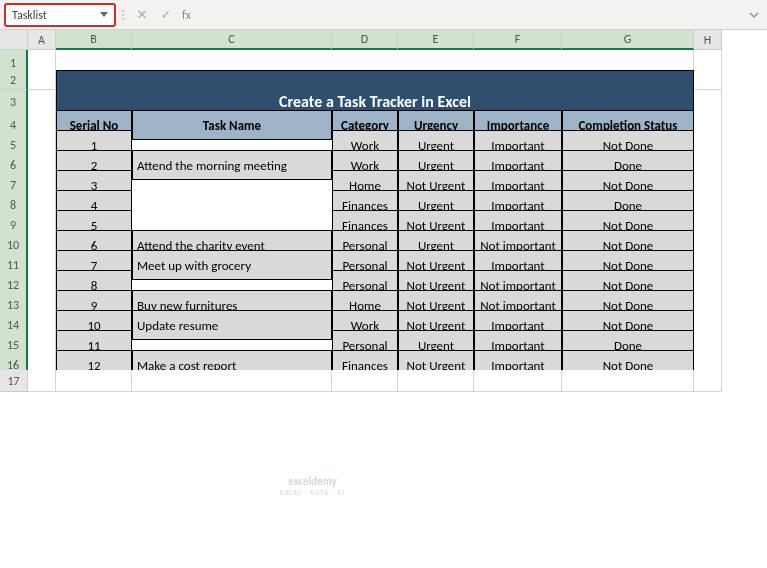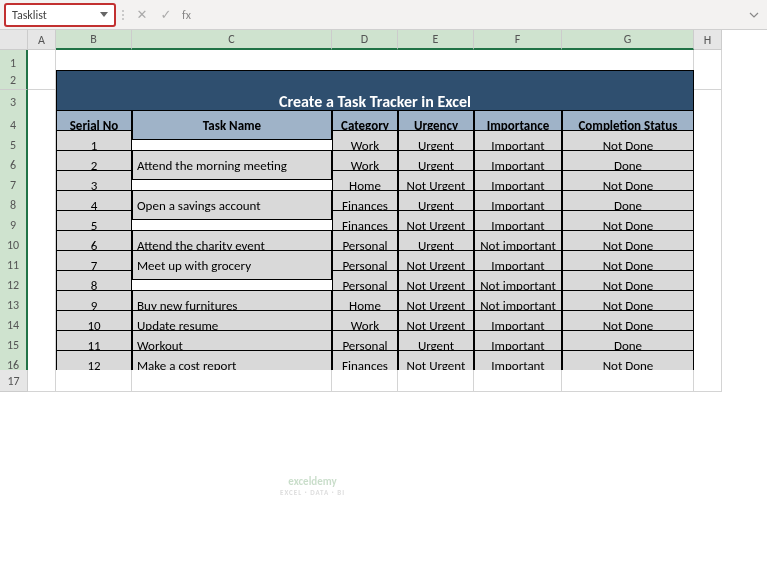--- a/index.html
+++ b/index.html
@@ -224,21 +224,20 @@
     <div class="cell" style="grid-column:2;grid-row:8;height:30px"></div>
     <div class="data-cell center" style="grid-column:3;grid-row:8;height:30px">3</div>
     <div class="data-cell center" style="grid-column:5;grid-row:8;height:30px">Home</div>
     <div class="data-cell center" style="grid-column:6;grid-row:8;height:30px">Not Urgent</div>
     <div class="data-cell center" style="grid-column:7;grid-row:8;height:30px">Important</div>
     <div class="data-cell center" style="grid-column:8;grid-row:8;height:30px">Not Done</div>
     <div class="cell" style="grid-column:9;grid-row:8;height:30px"></div>
     <div class="rowhdr sel" style="height:30px;grid-row:9">8</div>
     <div class="cell" style="grid-column:2;grid-row:9;height:30px"></div>
     <div class="data-cell center" style="grid-column:3;grid-row:9;height:30px">4</div>
-    <div class="data-cell" style="grid-column:4;grid-row:9;height:30px">Open a savings account</div>
     <div class="data-cell center" style="grid-column:5;grid-row:9;height:30px">Finances</div>
     <div class="data-cell center" style="grid-column:6;grid-row:9;height:30px">Urgent</div>
     <div class="data-cell center" style="grid-column:7;grid-row:9;height:30px">Important</div>
     <div class="data-cell center" style="grid-column:8;grid-row:9;height:30px">Done</div>
     <div class="cell" style="grid-column:9;grid-row:9;height:30px"></div>
     <div class="rowhdr sel" style="height:30px;grid-row:10">9</div>
     <div class="cell" style="grid-column:2;grid-row:10;height:30px"></div>
     <div class="data-cell center" style="grid-column:3;grid-row:10;height:30px">5</div>
     <div class="data-cell center" style="grid-column:5;grid-row:10;height:30px">Finances</div>
     <div class="data-cell center" style="grid-column:6;grid-row:10;height:30px">Not Urgent</div>
@@ -285,21 +284,20 @@
     <div class="data-cell center" style="grid-column:3;grid-row:15;height:30px">10</div>
     <div class="data-cell" style="grid-column:4;grid-row:15;height:30px">Update resume</div>
     <div class="data-cell center" style="grid-column:5;grid-row:15;height:30px">Work</div>
     <div class="data-cell center" style="grid-column:6;grid-row:15;height:30px">Not Urgent</div>
     <div class="data-cell center" style="grid-column:7;grid-row:15;height:30px">Important</div>
     <div class="data-cell center" style="grid-column:8;grid-row:15;height:30px">Not Done</div>
     <div class="cell" style="grid-column:9;grid-row:15;height:30px"></div>
     <div class="rowhdr sel" style="height:30px;grid-row:16">15</div>
     <div class="cell" style="grid-column:2;grid-row:16;height:30px"></div>
     <div class="data-cell center" style="grid-column:3;grid-row:16;height:30px">11</div>
-    <div class="data-cell" style="grid-column:4;grid-row:16;height:30px">Workout</div>
     <div class="data-cell center" style="grid-column:5;grid-row:16;height:30px">Personal</div>
     <div class="data-cell center" style="grid-column:6;grid-row:16;height:30px">Urgent</div>
     <div class="data-cell center" style="grid-column:7;grid-row:16;height:30px">Important</div>
     <div class="data-cell center" style="grid-column:8;grid-row:16;height:30px">Done</div>
     <div class="cell" style="grid-column:9;grid-row:16;height:30px"></div>
     <div class="rowhdr sel" style="height:30px;grid-row:17">16</div>
     <div class="cell" style="grid-column:2;grid-row:17;height:30px"></div>
     <div class="data-cell center" style="grid-column:3;grid-row:17;height:30px">12</div>
     <div class="data-cell" style="grid-column:4;grid-row:17;height:30px">Make a cost report</div>
     <div class="data-cell center" style="grid-column:5;grid-row:17;height:30px">Finances</div>

